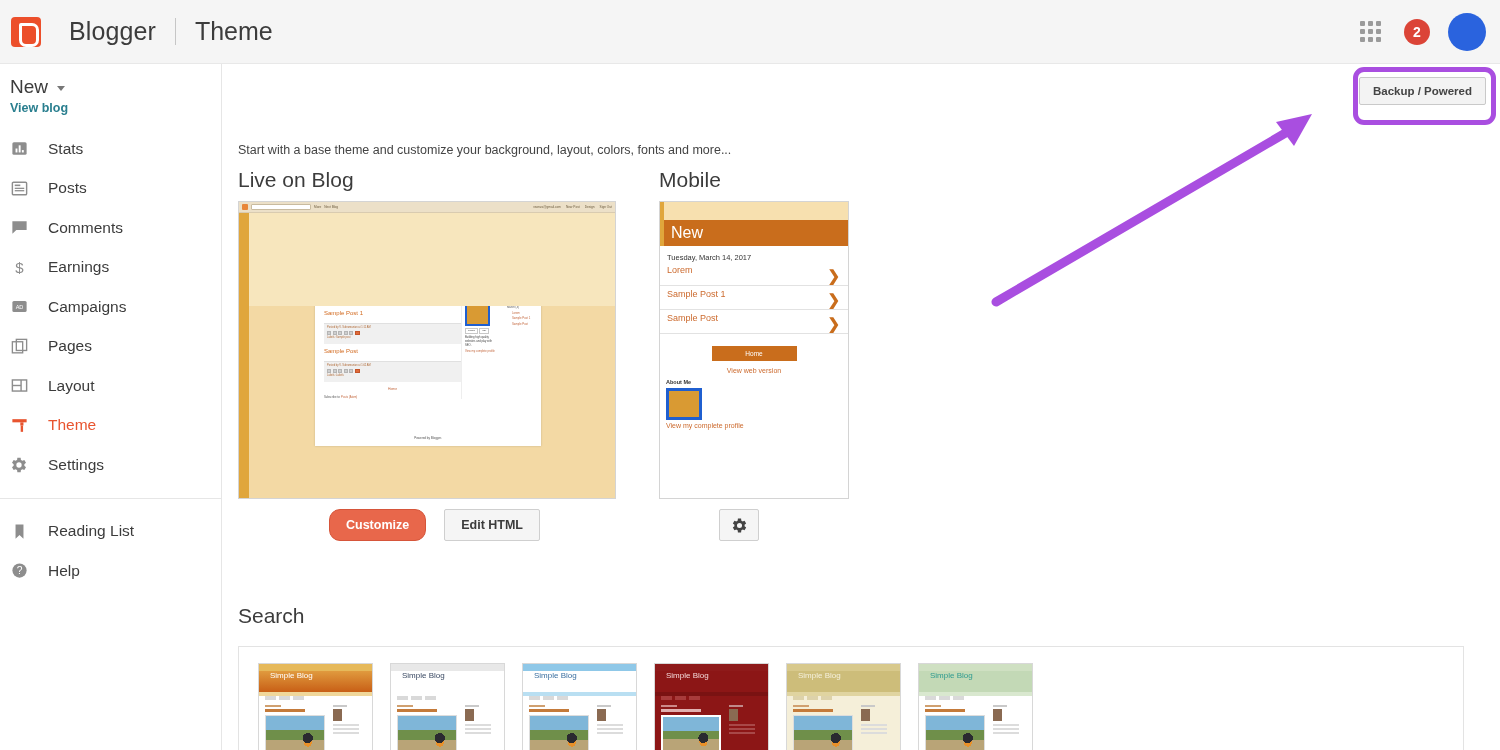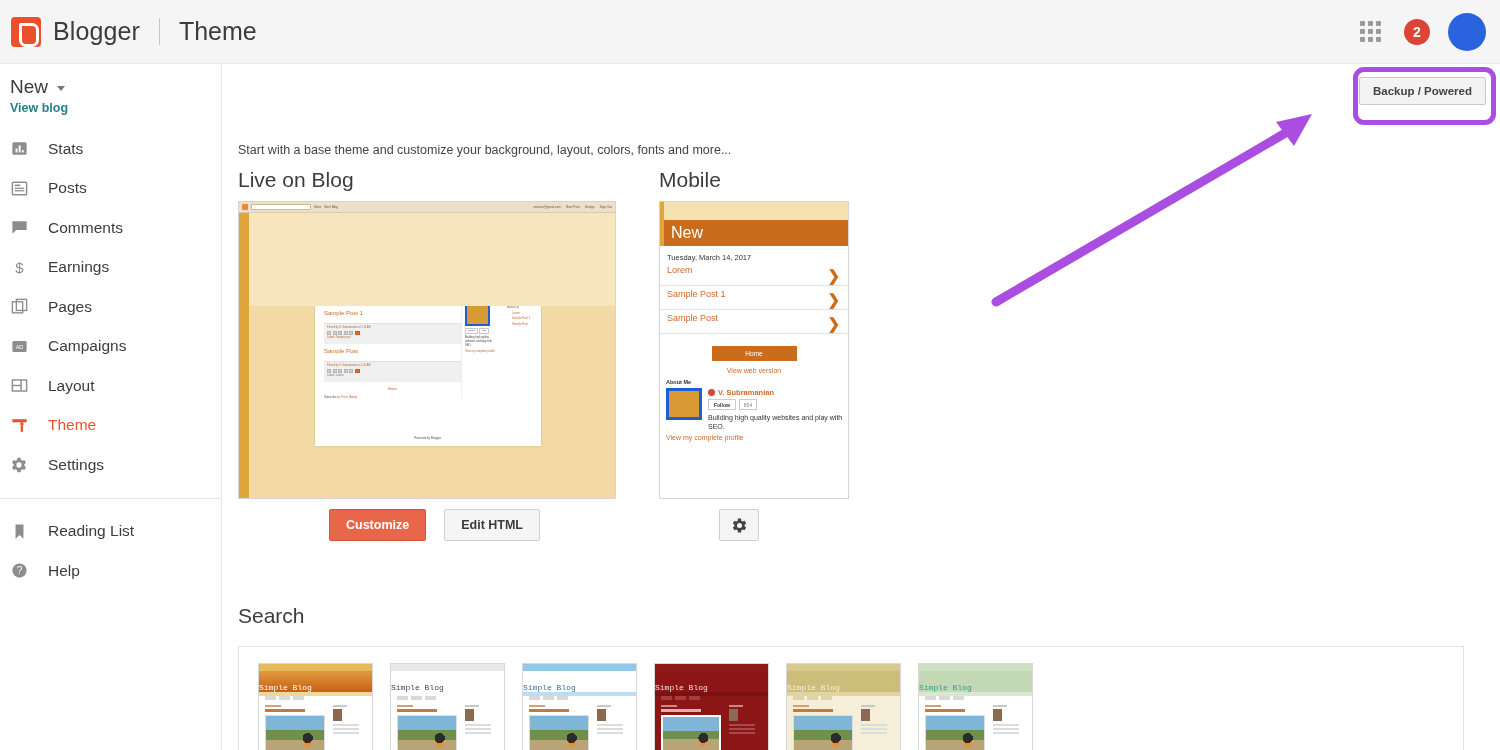--- a/index.html
+++ b/index.html
@@ -28,21 +28,21 @@
     left: 8px; top: 6px; width: 14px; height: 18px;
     border: 3px solid #fff; border-radius: 2px 7px 7px 7px;
     background: transparent;
   }
   .blogger-logo::after {
     content: ""; position: absolute;
     left: 12px; top: 13px; width: 6px; height: 5px;
     background: #ec4f2b; border-radius: 1px;
   }
   .brand {
-    font-size: 25px; color: #3c3c3c; margin-left: 12px;
+    font-size: 25px; color: #3c3c3c; margin-left: 28px;
     font-weight: 400; letter-spacing: .1px;
   }
   .brand-divider {
     width: 1px; height: 27px; background: #c6c6c6; margin: 0 19px;
   }
   .page-title-hdr { font-size: 25px; color: #3c3c3c; font-weight: 400; }
   .topbar-right {
     margin-left: auto; display: flex; align-items: center; gap: 0;
     padding-right: 14px;
   }
@@ -251,21 +251,21 @@
   .mb-bio { font-size: 7px; color:#333; line-height:1.35; margin-top:3px; }
   .mb-profile { font-size: 7px; color:#cc6a2e; padding: 2px 0 0 6px; }
 
   
   .btn-row { position: absolute; left: 107px; top: 445px; display:flex; gap: 18px; }
   .btn {
     font-size: 12.5px; font-weight: bold; padding: 8px 16px;
     border-radius: 2px; cursor: pointer; border: 1px solid transparent;
     font-family: "Liberation Sans", sans-serif;
   }
-  .btn-customize { background: #e8674b; color: #fff; border-color: #d6553a; }
+  .btn-customize { background: #e8674b; color: #fff; border-color: #d6553a; border-radius: 11px; }
   .btn-edithtml { background: #f5f5f5; color: #3c3c3c; border-color: #cfcfcf; }
   .gear-btn {
     position: absolute; left: 497px; top: 445px;
     width: 40px; height: 32px; background: #f5f5f5; border: 1px solid #cfcfcf;
     border-radius: 2px; display:flex; align-items:center; justify-content:center;
     cursor:pointer;
   }
 
   
   .section-title {
@@ -276,21 +276,21 @@
     position: absolute; left: 16px; top: 582px;
     width: 1226px; height: 120px;
     border: 1px solid #e3e3e3; border-bottom:none; background: #fff;
     display: flex; align-items: center; padding-left: 19px; gap: 17px;
   }
   .thumb {
     width: 115px; height: 88px; flex: none; cursor: pointer;
     position: relative; overflow: hidden; border: 1px solid #d8d8d8;
   }
   .th-nav { height: 7px; width:100%; }
-  .th-hd { height: 21px; display:flex; align-items:flex-end; padding-left:0;font-family:Liberation Mono, monospace; }
+  .th-hd { height: 21px; display:flex; align-items:flex-start; padding-left:11px; }
   .th-hd span { font-size: 8px; }
   .th-tabs { height: 6px; margin: 4px 0 0 6px; display:flex; gap:3px; }
   .th-tabs i { display:block; width:11px; height:4px; background:#d9d9d9; }
   .th-main { display:flex; padding: 3px 0 0 6px; gap: 4px; }
   .th-col { width: 64px; }
   .th-lbl { height:2.5px; width: 16px; background:#d0a070; margin-bottom:2px; }
   .th-lbl2 { height:2.5px; width: 40px; background:#c47a3a; margin-bottom:3px; }
   .th-img {
     width: 60px; height: 40px;
     background:
@@ -376,35 +376,35 @@
         <svg width="19" height="19" viewBox="0 0 24 24">
             <text x="12" y="19" font-size="19" text-anchor="middle" fill="#8d8d8d" font-family="Liberation Sans, sans-serif">$</text>
           </svg>
       </span>
       <span class="nav-label">Earnings</span>
     </a>
 
     <a class="nav-item">
       <span class="nav-ico">
         <svg width="19" height="19" viewBox="0 0 24 24">
+            <rect x="3" y="5" width="18" height="14" rx="2" fill="#8d8d8d"></rect>
+            <text x="12" y="15" font-size="7" text-anchor="middle" fill="#fff" font-family="Liberation Sans, sans-serif">AD</text>
+          </svg>
+      </span>
+      <span class="nav-label">Campaigns</span>
+    </a>
+
+    <a class="nav-item">
+      <span class="nav-ico">
+        <svg width="19" height="19" viewBox="0 0 24 24">
             <rect x="3" y="6" width="13" height="14" fill="none" stroke="#8d8d8d" stroke-width="1.7"></rect>
             <rect x="8" y="3" width="13" height="14" fill="none" stroke="#8d8d8d" stroke-width="1.7"></rect>
           </svg>
       </span>
       <span class="nav-label">Pages</span>
-    </a>
-
-    <a class="nav-item">
-      <span class="nav-ico">
-        <svg width="19" height="19" viewBox="0 0 24 24">
-            <rect x="3" y="5" width="18" height="14" rx="2" fill="#8d8d8d"></rect>
-            <text x="12" y="15" font-size="7" text-anchor="middle" fill="#fff" font-family="Liberation Sans, sans-serif">AD</text>
-          </svg>
-      </span>
-      <span class="nav-label">Campaigns</span>
     </a>
 
     <a class="nav-item">
       <span class="nav-ico">
         <svg width="19" height="19" viewBox="0 0 24 24">
             <rect x="3" y="5" width="18" height="14" fill="none" stroke="#8d8d8d" stroke-width="1.8"></rect>
             <line x1="14" y1="5" x2="14" y2="19" stroke="#8d8d8d" stroke-width="1.8"></line>
             <line x1="3" y1="12" x2="14" y2="12" stroke="#8d8d8d" stroke-width="1.8"></line>
           </svg>
       </span>
@@ -604,28 +604,20 @@
     </div>
 
     <div class="mb-home-wrap">
       <div class="mb-home">Home</div>
     </div>
     <div class="mb-webver">View web version</div>
 
     <div class="mb-about-h">About Me</div>
     <div class="mb-about">
       <div class="mb-photo"></div>
-      <div>
-        <div class="mb-name"><span class="mb-g"></span><span>V. Subramanian</span></div>
-        <div class="mb-follow-row">
-          <span class="mb-follow">Follow</span>
-          <span class="mb-count">854</span>
-        </div>
-        <div class="mb-bio">Building high quality websites and play with SEO.</div>
-      </div>
     </div>
     <div class="mb-profile">View my complete profile</div>
   </div>
 
   <div class="btn-row">
     <button class="btn btn-customize">Customize</button>
     <button class="btn btn-edithtml">Edit HTML</button>
   </div>
   <div class="gear-btn">
     <svg width="19" height="19" viewBox="0 0 24 24">

